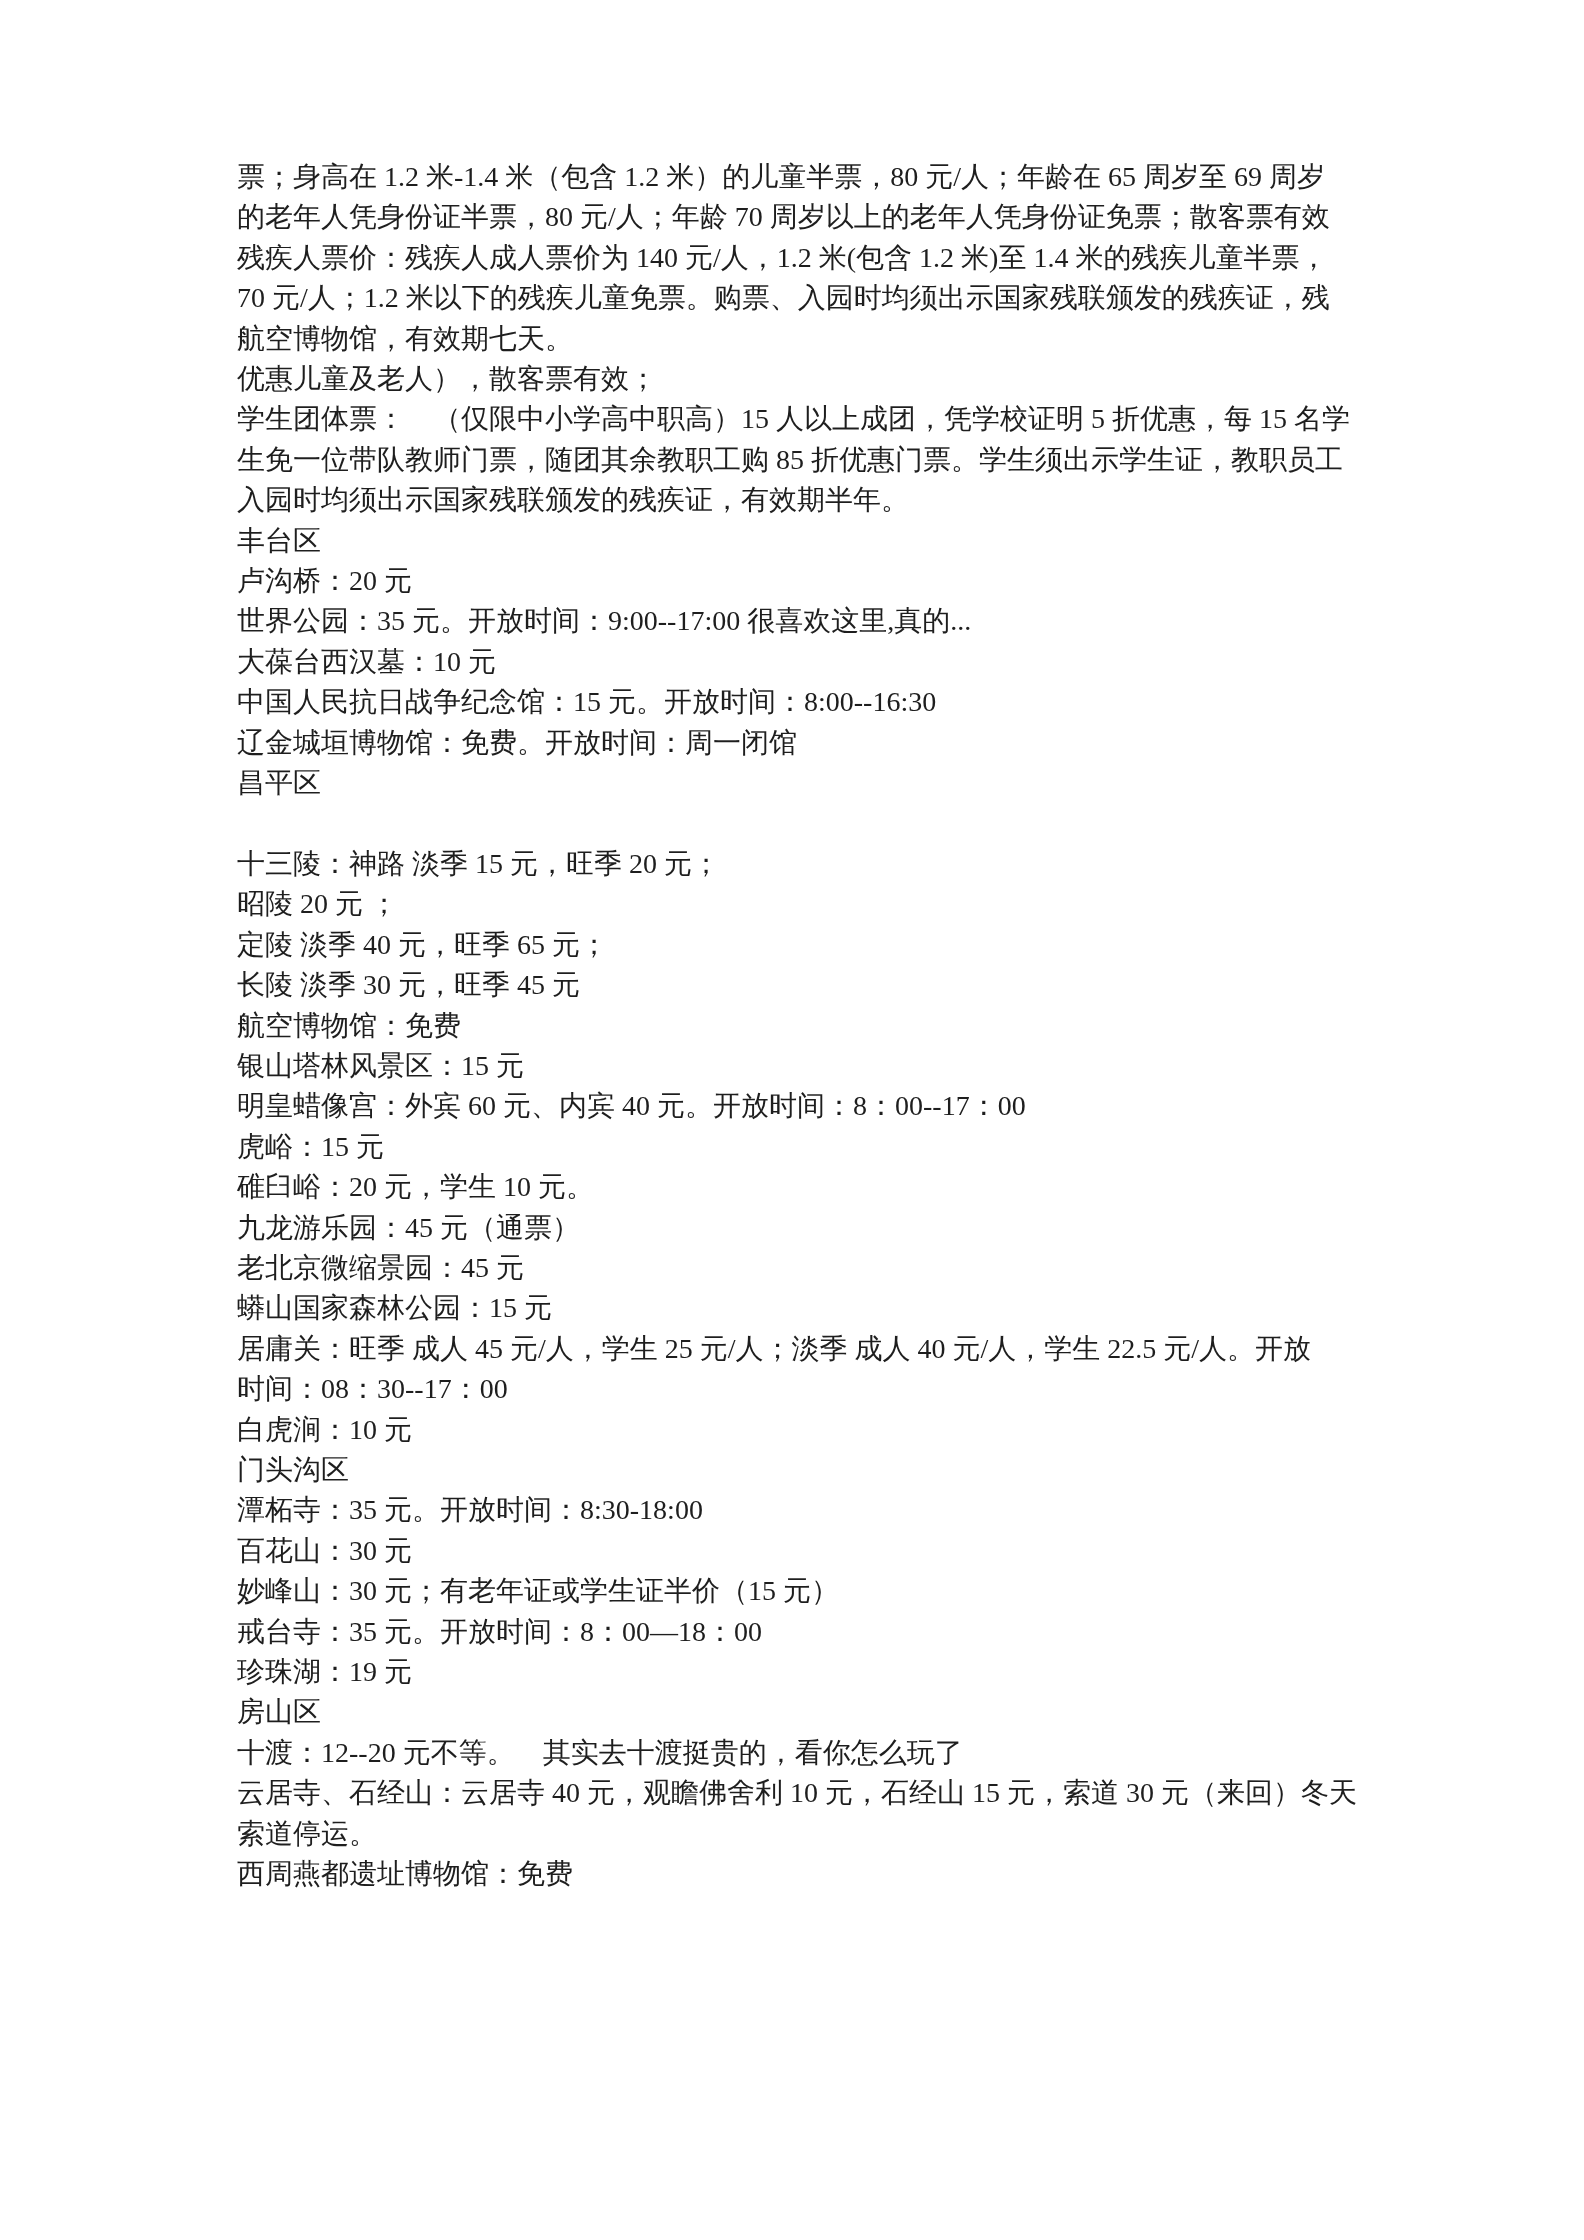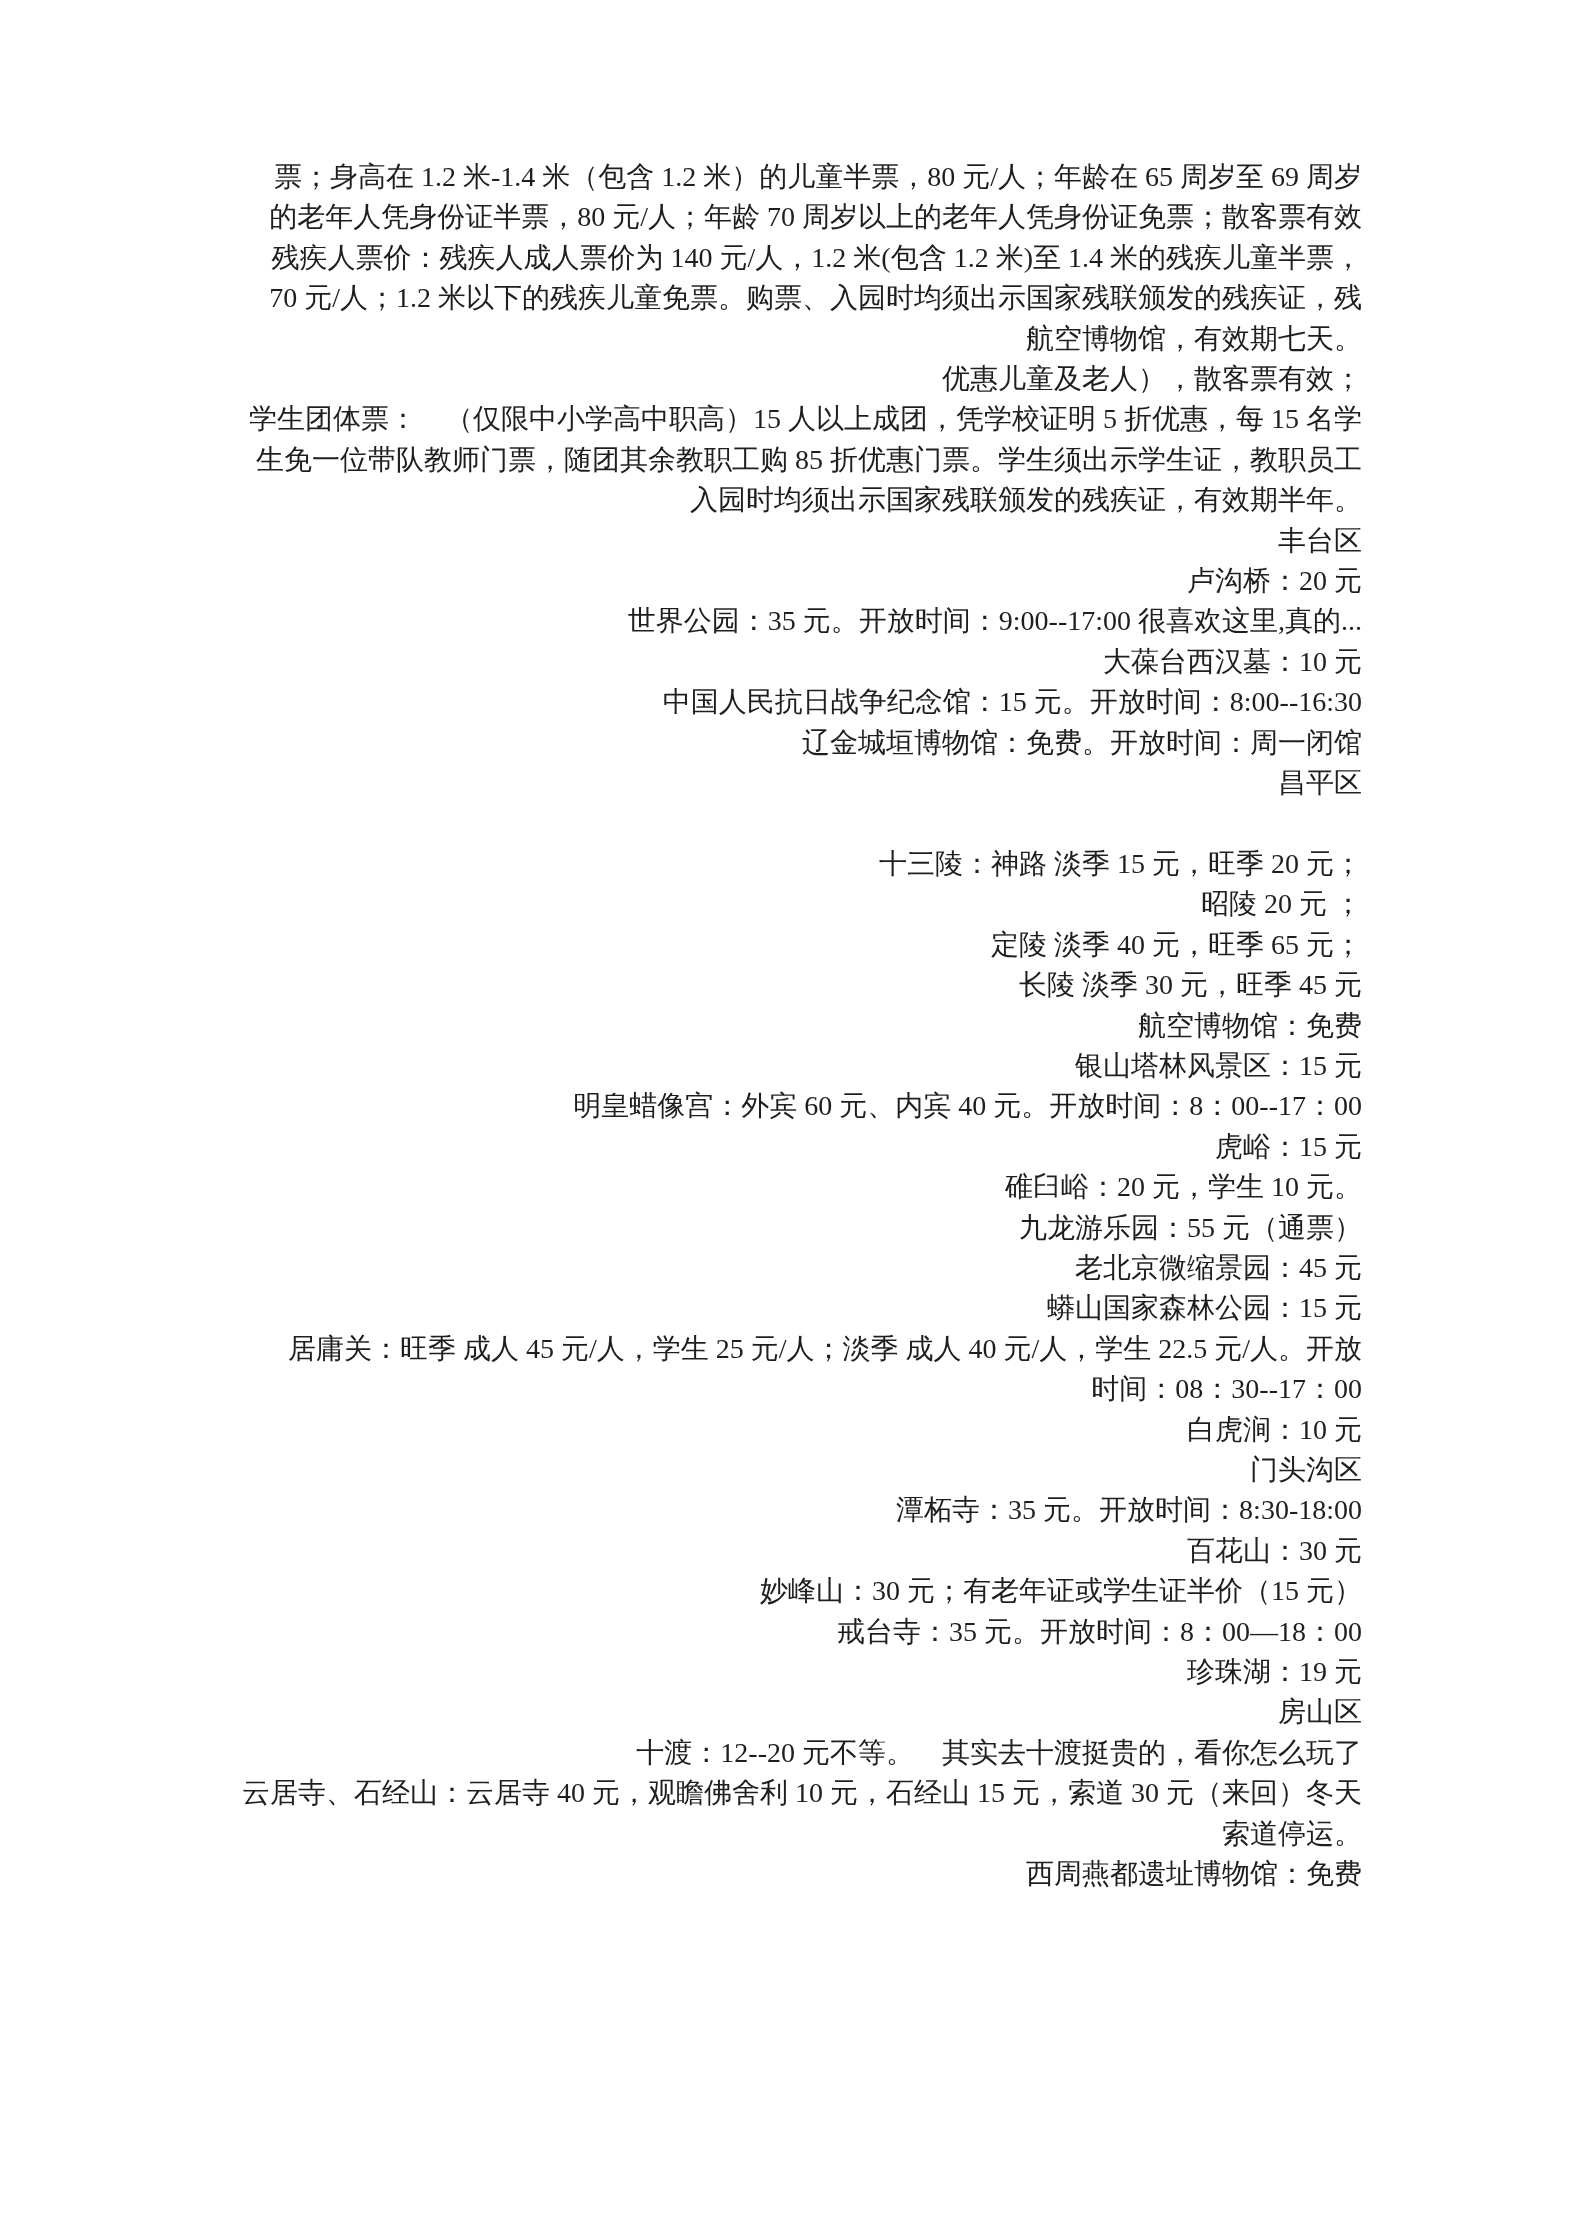--- a/index.html
+++ b/index.html
@@ -13,21 +13,20 @@
     position: relative;
     overflow: hidden;
   }
   .doc-page {
     position: absolute;
     left: 0;
     top: 0;
     width: 1584px;
     height: 2240px;
     background: #ffffff;
-    text-align: right;
   }
   .text-block {
     position: absolute;
     left: 237px;
     top: 157px;
     width: 1125px;
     font-family: "Liberation Serif", "DejaVu Serif", serif;
     font-size: 28px;
     line-height: 40.4px;
     color: #1e1e1e;
@@ -67,21 +66,21 @@
       <p class="line blank">&nbsp;</p>
       <p class="line">十三陵：神路 淡季 15 元，旺季 20 元；</p>
       <p class="line">昭陵 20 元 ；</p>
       <p class="line">定陵 淡季 40 元，旺季 65 元；</p>
       <p class="line">长陵 淡季 30 元，旺季 45 元</p>
       <p class="line">航空博物馆：免费</p>
       <p class="line">银山塔林风景区：15 元</p>
       <p class="line">明皇蜡像宫：外宾 60 元、内宾 40 元。开放时间：8：00--17：00</p>
       <p class="line">虎峪：15 元</p>
       <p class="line">碓臼峪：20 元，学生 10 元。</p>
-      <p class="line">九龙游乐园：55 元（通票）</p>
+      <p class="line">九龙游乐园：45 元（通票）</p>
       <p class="line">老北京微缩景园：45 元</p>
       <p class="line">蟒山国家森林公园：15 元</p>
       <p class="line">居庸关：旺季 成人 45 元/人，学生 25 元/人；淡季 成人 40 元/人，学生 22.5 元/人。开放</p>
       <p class="line">时间：08：30--17：00</p>
       <p class="line">白虎涧：10 元</p>
       <p class="line">门头沟区</p>
       <p class="line">潭柘寺：35 元。开放时间：8:30-18:00</p>
       <p class="line">百花山：30 元</p>
       <p class="line">妙峰山：30 元；有老年证或学生证半价（15 元）</p>
       <p class="line">戒台寺：35 元。开放时间：8：00—18：00</p>

